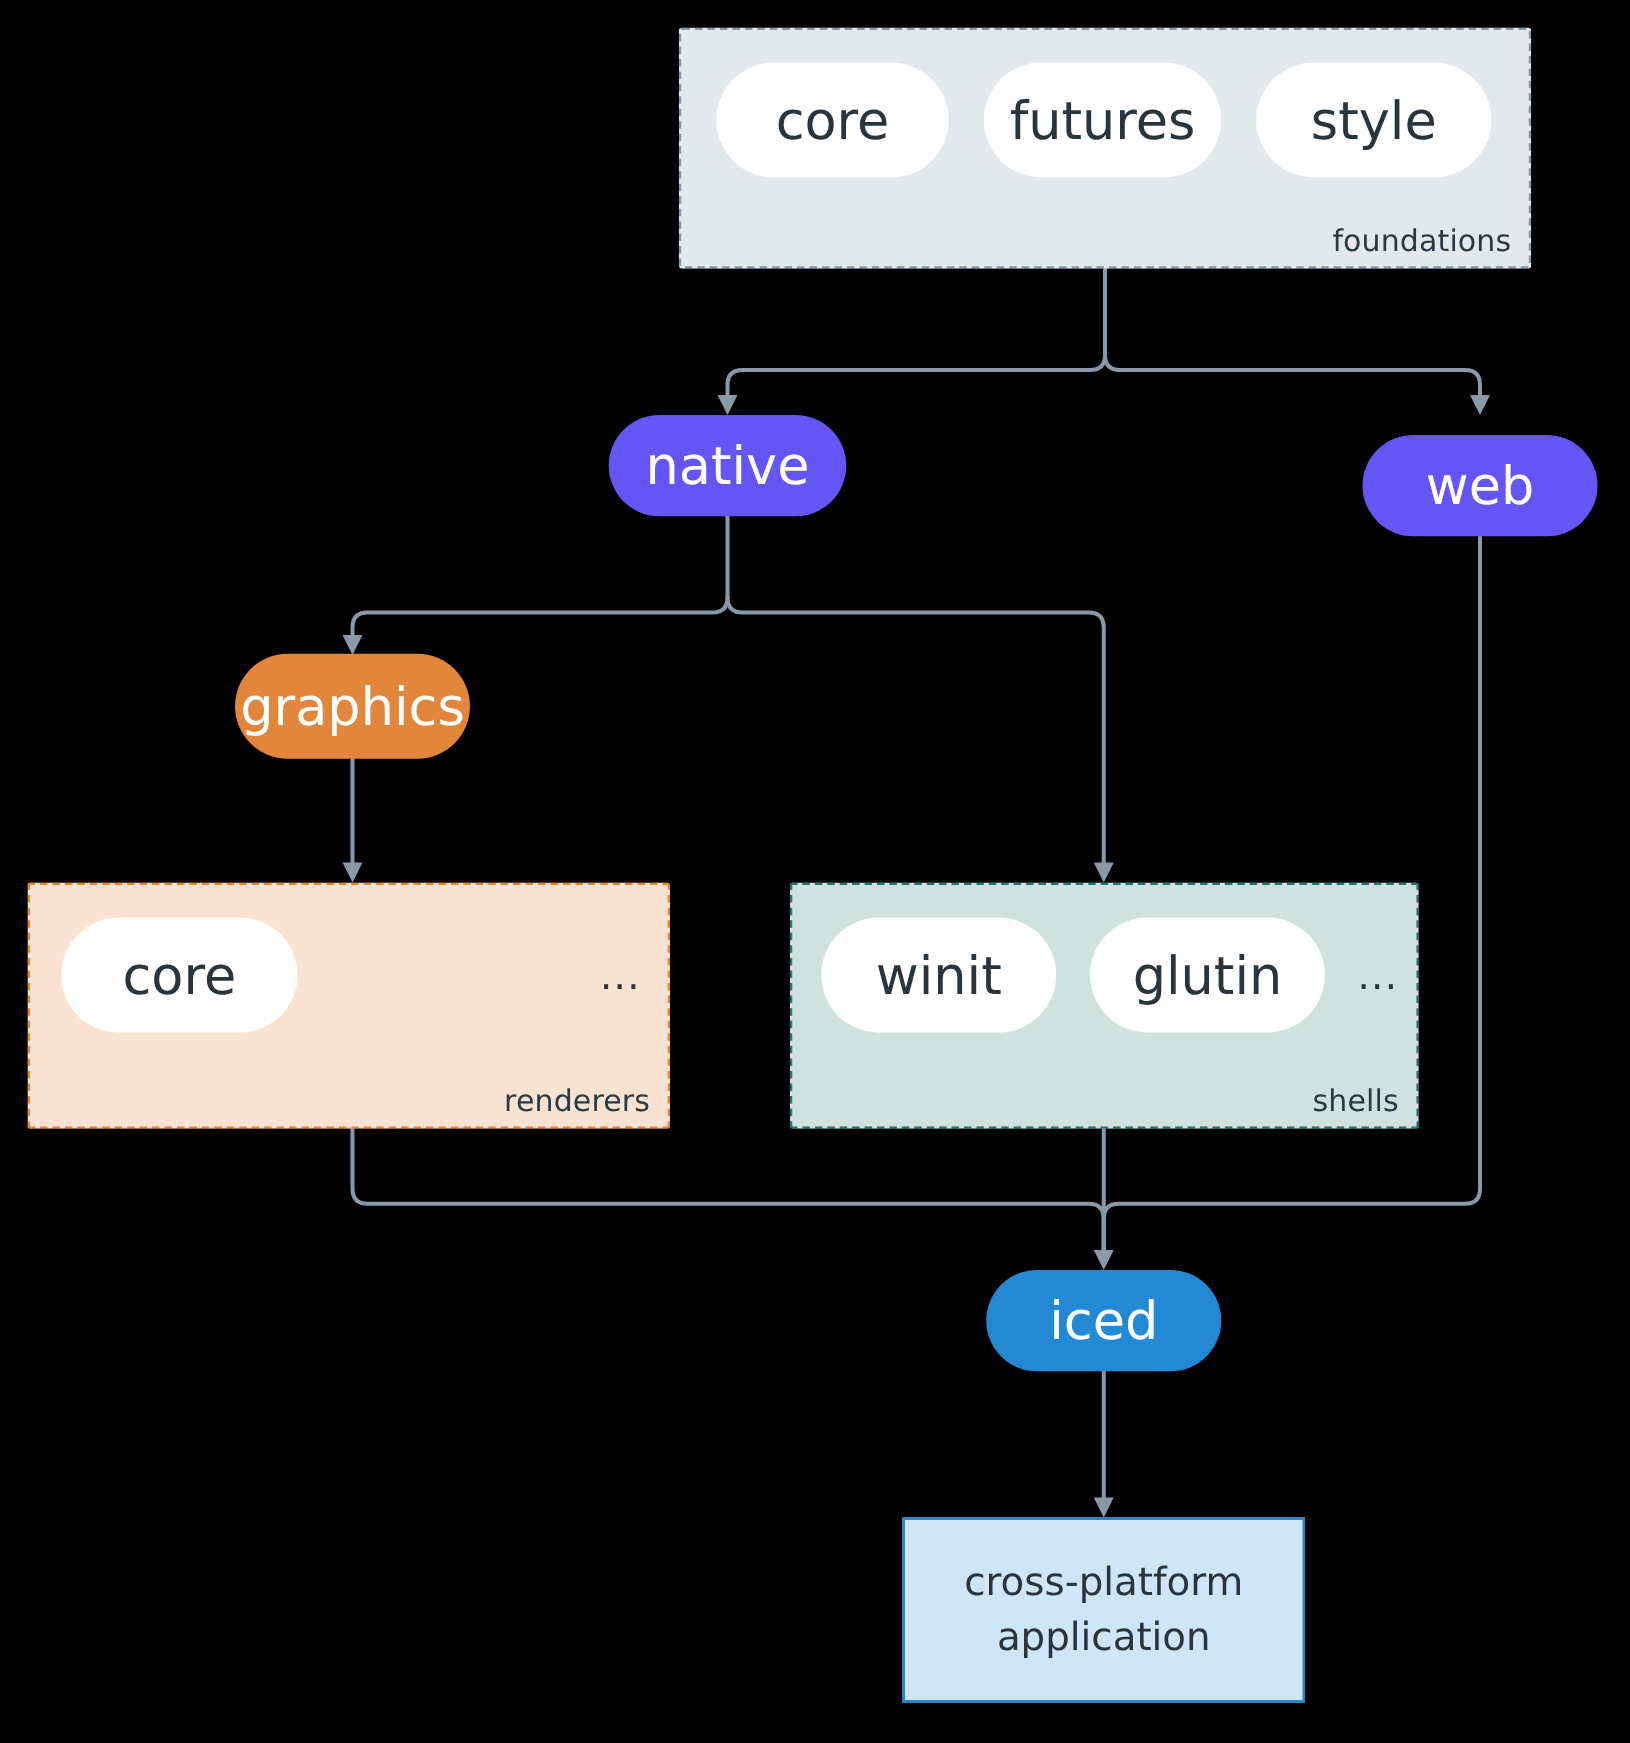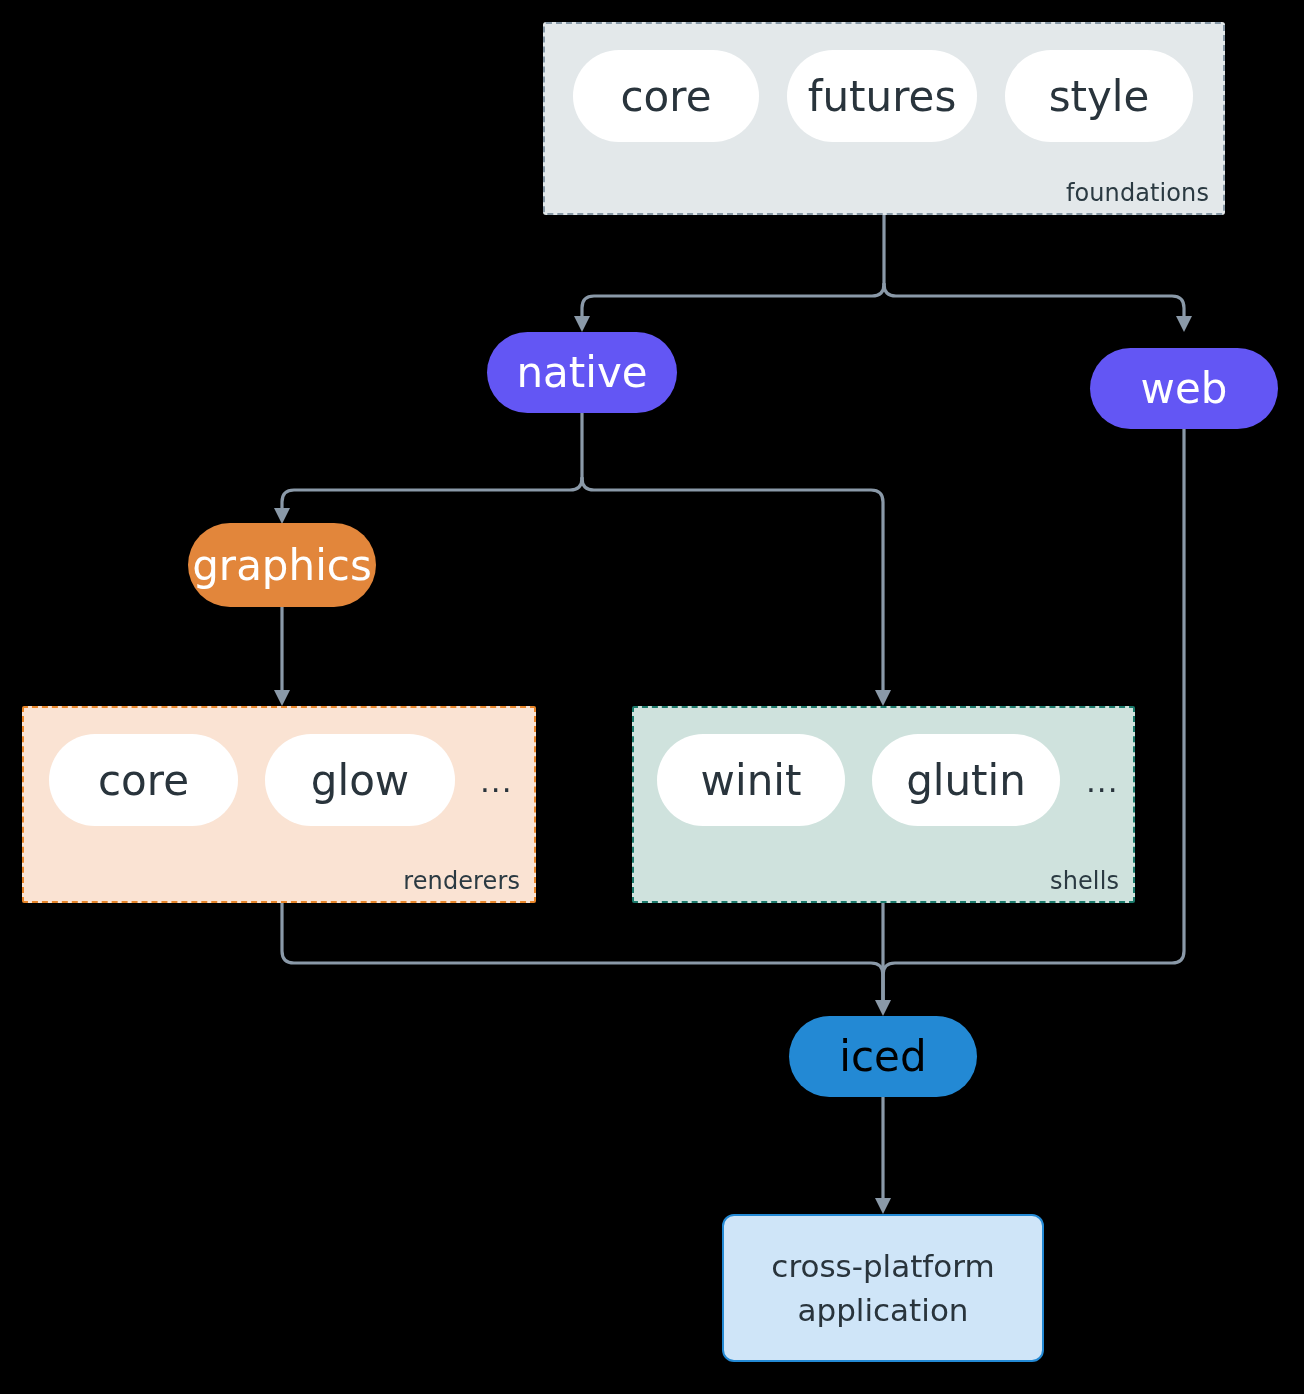--- a/index.html
+++ b/index.html
@@ -95,21 +95,21 @@
   .pill-purple {
     background: #6356f4;
     color: #ffffff;
   }
   .pill-orange {
     background: #e2863b;
     color: #ffffff;
   }
   .pill-blue {
     background: #2389d4;
-    color: #000000;
+    color: #ffffff;
   }
 
   #node-core     { left: 573px;  top: 50px;  width: 186px; height: 92px; }
   #node-futures  { left: 787px;  top: 50px;  width: 190px; height: 92px; }
   #node-style    { left: 1005px; top: 50px;  width: 188px; height: 92px; }
 
   #node-native   { left: 487px;  top: 332px; width: 190px; height: 81px; }
   #node-web      { left: 1090px; top: 348px; width: 188px; height: 81px; }
   #node-graphics { left: 188px;  top: 523px; width: 188px; height: 84px; }
   #node-iced     { left: 789px;  top: 1016px; width: 188px; height: 81px; }
@@ -132,21 +132,21 @@
   
   #node-cross-platform-application {
     position: absolute;
     left: 722px;
     top: 1214px;
     width: 322px;
     height: 148px;
     box-sizing: border-box;
     background: #cfe5f8;
     border: 2.5px solid #2389d4;
-    border-radius: 12px;
+    border-radius: 0;
     display: flex;
     flex-direction: column;
     align-items: center;
     justify-content: center;
     color: #29343c;
     font-size: 31px;
     line-height: 1.42;
     text-align: center;
   }
 </style>
@@ -198,21 +198,20 @@
   <div class="pill pill-white" id="node-core">core</div>
   <div class="pill pill-white" id="node-style">style</div>
   <div class="pill pill-white" id="node-futures">futures</div>
 
   <div class="pill pill-purple" id="node-native">native</div>
   <div class="pill pill-purple" id="node-web">web</div>
 
   <div class="pill pill-orange" id="node-graphics">graphics</div>
 
   <div class="pill pill-white" id="node-wgpu">core</div>
-  <div class="pill pill-white" id="node-glow">glow</div>
   <span class="ellipsis" id="ellipsis-renderers">...</span>
 
   <div class="pill pill-white" id="node-winit">winit</div>
   <div class="pill pill-white" id="node-glutin">glutin</div>
   <span class="ellipsis" id="ellipsis-shells">...</span>
 
   <div class="pill pill-blue" id="node-iced">iced</div>
 
   <div id="node-cross-platform-application">
     <span>cross-platform</span>

